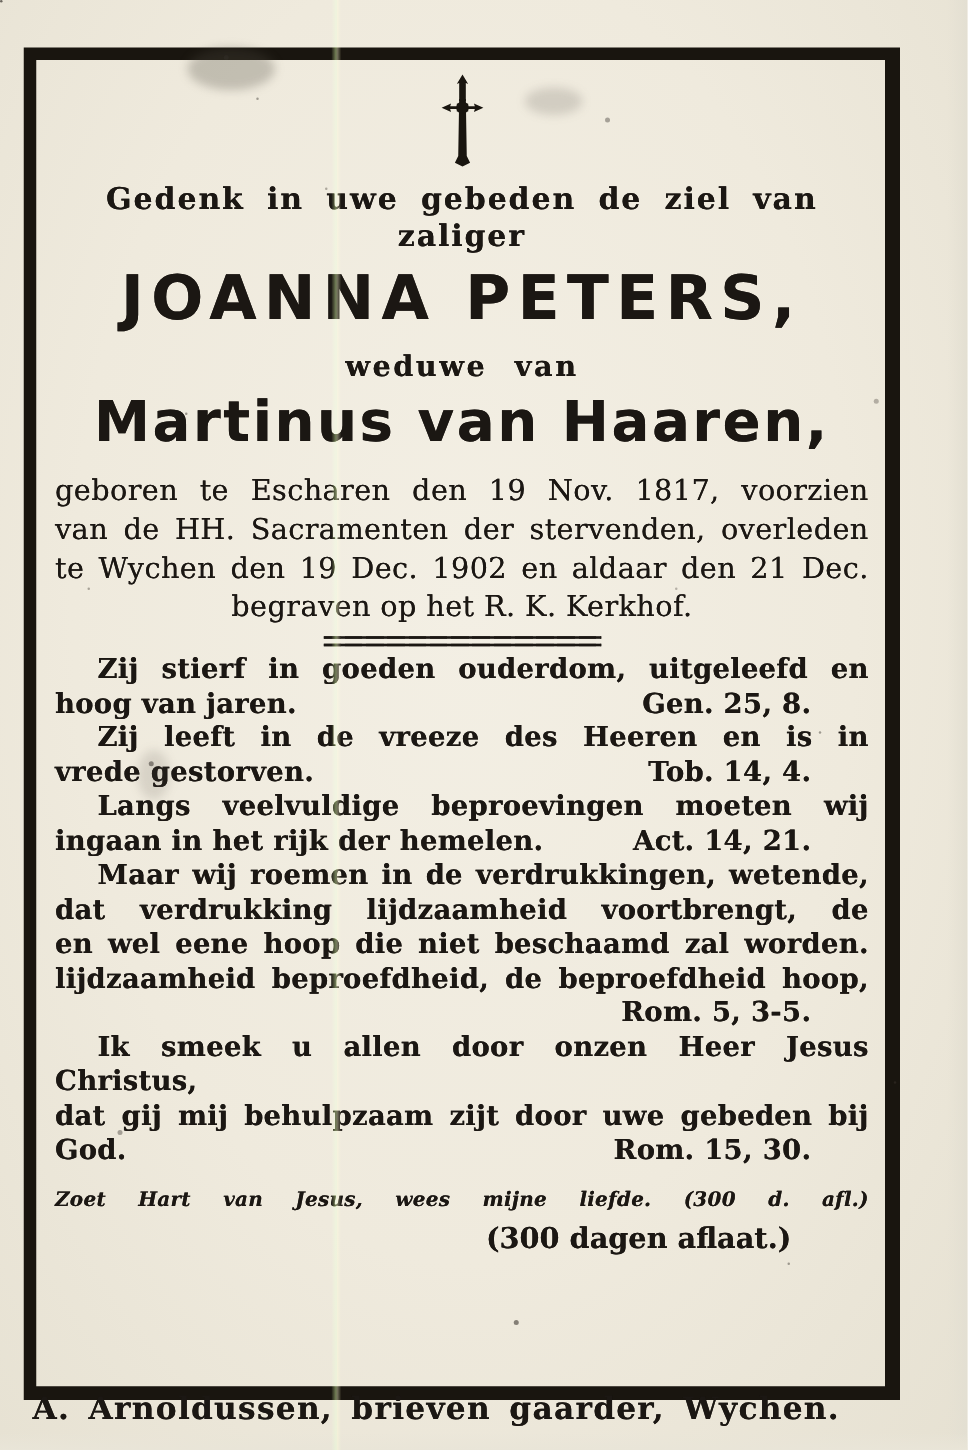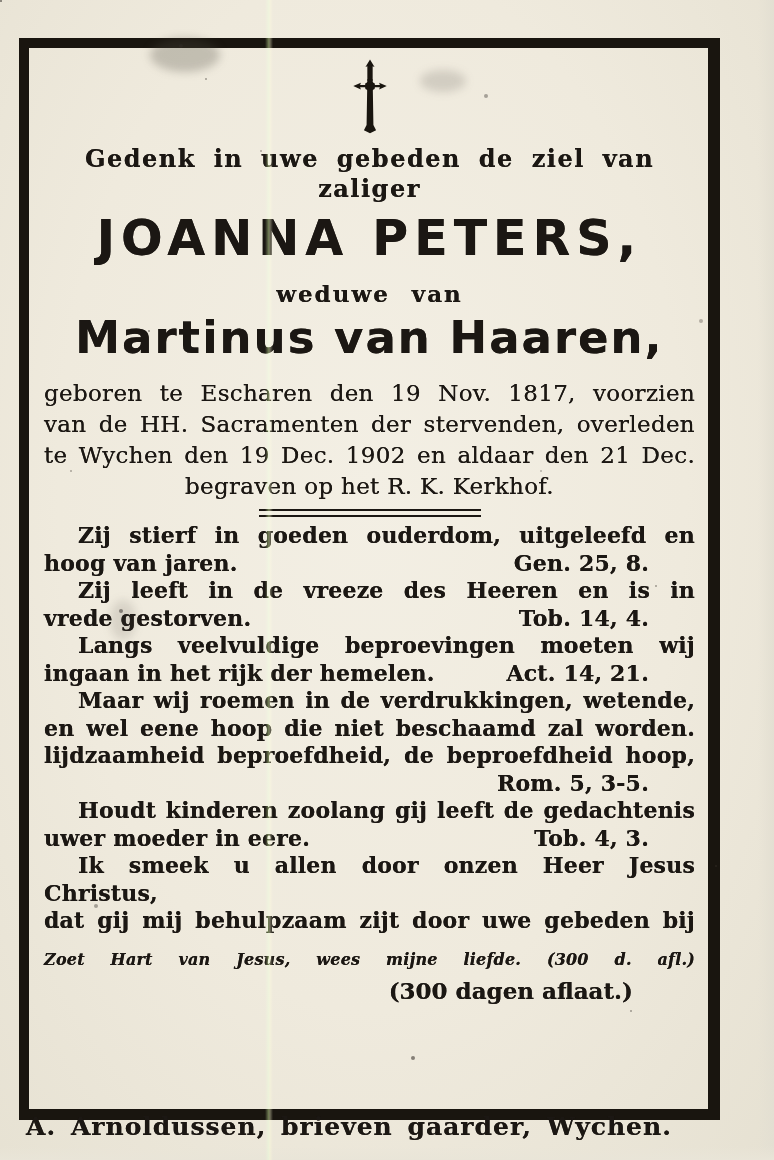--- a/index.html
+++ b/index.html
@@ -162,36 +162,34 @@
       <div>
         <div class="jline q-first">Langs veelvuldige beproevingen moeten wij</div>
         <div class="q-row">
           <span>ingaan in het rijk der hemelen.</span>
           <span class="q-cite">Act. 14, 21.</span>
         </div>
       </div>
 
       <div>
         <div class="jline q-first">Maar wij roemen in de verdrukkingen, wetende,</div>
+        <div class="jline">dat verdrukking lijdzaamheid voortbrengt, de</div>
         <div class="jline">en wel eene hoop die niet beschaamd zal worden.</div>
         <div class="jline">lijdzaamheid beproefdheid, de beproefdheid hoop,</div>
         <div class="q-cite-row">Rom. 5, 3-5.</div>
       </div>
 
-      <div>
-        <div class="jline q-first">Houdt kinderen zoolang gij leeft de gedachtenis</div>
-        <div class="q-row">
-          <span>uwer moeder in eere.</span>
-          <span class="q-cite">Tob. 4, 3.</span>
-        </div>
-      </div>
 
       <div>
         <div class="jline q-first">Ik smeek u allen door onzen Heer Jesus Christus,</div>
         <div class="jline">dat gij mij behulpzaam zijt door uwe gebeden bij</div>
+        <div class="q-row">
+          <span>God.</span>
+          <span class="q-cite">Rom. 15, 30.</span>
+        </div>
       </div>
 
     </div>
 
     <div class="line-italic">Zoet Hart van Jesus, wees mijne liefde. (300 d. afl.)</div>
     <div class="line-note">(300 dagen aflaat.)</div>
 
   </div>
 </div>
 

